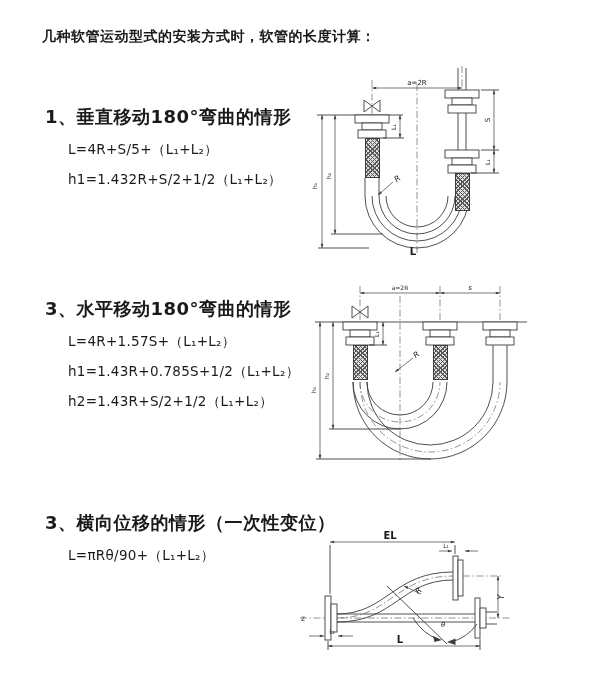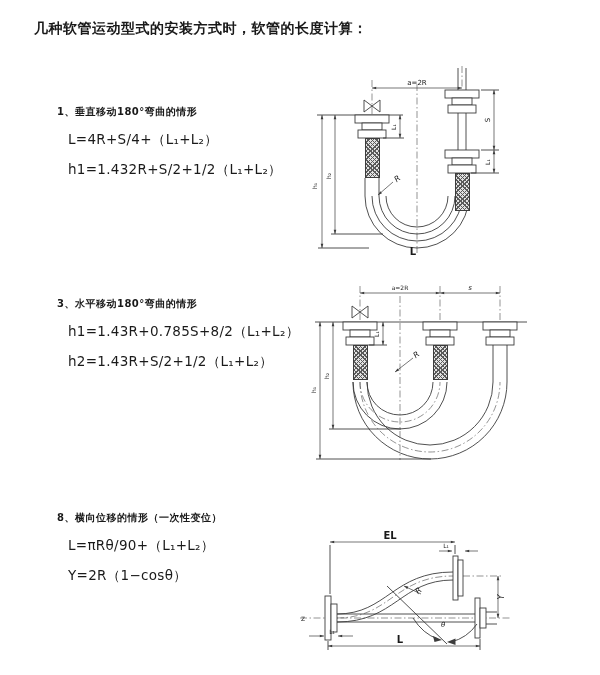--- a/index.html
+++ b/index.html
@@ -1,23 +1,23 @@
 <!DOCTYPE html>
 <html><head>
 <meta charset="utf-8">
 <style>
   html,body{margin:0;padding:0;}
   body{
     width:600px;height:675px;background:#ffffff;position:relative;
     font-family:"DejaVu Sans","Liberation Sans",sans-serif;color:#1a1a1a;
     overflow:hidden;
   }
-  .title{position:absolute;left:30px;top:16px;font-size:14px;font-weight:bold;margin:4px;letter-spacing:.5px;}
+  .title{position:absolute;left:30px;top:16px;font-size:14px;font-weight:bold;margin:12px;letter-spacing:.5px;}
   .sec{position:absolute;left:45px;}
-  .sec h2{font-size:10px;font-weight:bold;margin:0 0 12px 12px;letter-spacing:.5px;}
+  .sec h2{font-size:18px;font-weight:bold;margin:0 0 12px 0;letter-spacing:.5px;}
   .formula{margin:0 0 12px 23px;font-size:13.5px;font-weight:500;letter-spacing:.3px;}
   .diag{position:absolute;}
   .diag svg{display:block;overflow:visible;}
   .ln{stroke:#3c3c3c;stroke-width:.9;fill:none;}
   .fit{stroke:#3c3c3c;stroke-width:.9;fill:#ffffff;}
   .cl{stroke:#4a4a4a;stroke-width:.6;fill:none;stroke-dasharray:7 2.5 1.5 2.5;}
   .dim,.leader{stroke:#3c3c3c;stroke-width:.7;fill:none;}
   .ah{fill:#3c3c3c;stroke:none;}
   text{fill:#1a1a1a;font-family:"DejaVu Sans","Liberation Sans",sans-serif;}
   .t6{font-size:6px;} .t7{font-size:7px;} .t8{font-size:8px;font-style:italic;}
@@ -31,34 +31,34 @@
 </style>
 </head>
 <body>
 
 <div>
 
   <h1 class="title">几种软管运动型式的安装方式时，软管的长度计算：</h1>
 
   <section class="sec" style="top:105px">
     <h2>1、垂直移动180°弯曲的情形</h2>
-    <p class="formula">L=4R+S/4+（L₁+L₂）</p>
+    <p class="formula">L=4R+S/5+（L₁+L₂）</p>
     <p class="formula">h1=1.432R+S/2+1/2（L₁+L₂）</p>
   </section>
 
   <section class="sec" style="top:297px">
     <h2>3、水平移动180°弯曲的情形</h2>
-    <p class="formula">h1=1.43R+0.785S+8/2（L₁+L₂）</p>
+    <p class="formula">L=4R+1.57S+（L₁+L₂）</p>
+    <p class="formula">h1=1.43R+0.785S+1/2（L₁+L₂）</p>
     <p class="formula">h2=1.43R+S/2+1/2（L₁+L₂）</p>
   </section>
 
   <section class="sec" style="top:511px">
-    <h2>8、横向位移的情形（一次性变位）</h2>
+    <h2>3、横向位移的情形（一次性变位）</h2>
     <p class="formula">L=πRθ/90+（L₁+L₂）</p>
-    <p class="formula">Y=2R（1−cosθ）</p>
   </section>
 
   <div class="diag" style="left:305px;top:62px;width:200px;height:195px">
     <svg width="200" height="195" viewBox="0 0 200 195">
 
       <g>
         <line class="cl" x1="67" y1="18" x2="67" y2="52"></line>
         <line class="cl" x1="157" y1="4" x2="157" y2="26"></line>
         <line class="cl" x1="112" y1="22" x2="112" y2="192"></line>
       </g>

